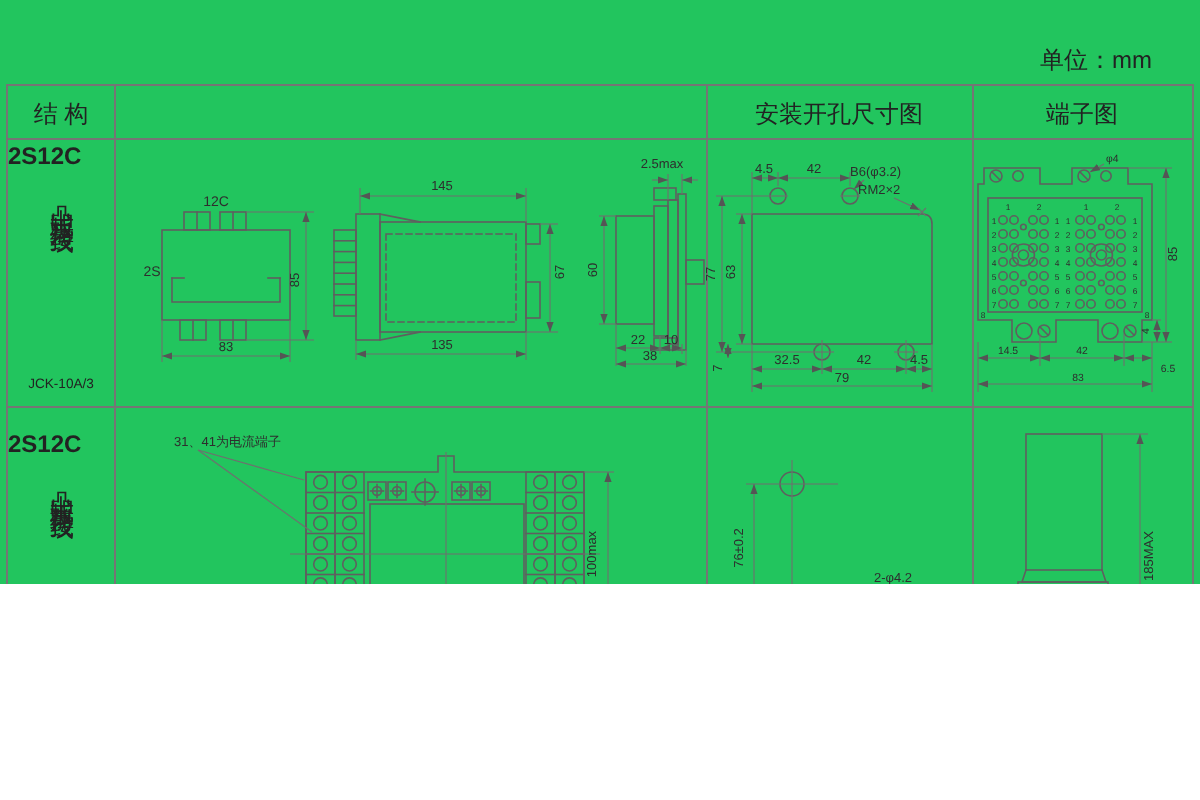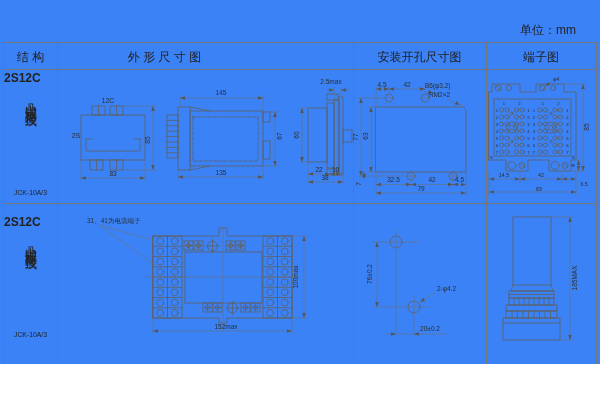--- a/index.html
+++ b/index.html
@@ -1,16 +1,16 @@
 <!DOCTYPE html>
 <html><head>
 <meta charset="utf-8">
 <style>
   html,body{margin:0;padding:0;background:#fff;}
-  #page{position:relative;width:600px;height:364px;background:#3b82f6;overflow:hidden;
+  #page{position:relative;width:600px;height:292px;background:#22c55e;overflow:hidden;
         font-family:"Liberation Sans","DejaVu Sans",sans-serif;color:#333;}
   .unit{position:absolute;top:22px;right:24px;font-size:12px;color:#222;}
   .tbl{position:absolute;left:3px;top:42px;width:592px;height:326px;border:1px solid #757575;}
   .vl{position:absolute;top:0;width:1px;height:100%;background:#757575;}
   .hl{position:absolute;left:0;width:100%;height:1px;background:#757575;}
   .hdr{position:absolute;top:6px;font-size:12px;text-align:center;white-space:nowrap;color:#222;}
   .model{position:absolute;left:0;width:53px;font-size:12px;font-weight:600;color:#222;}
   .vertwrap{position:absolute;left:0;width:53px;display:flex;justify-content:center;}
   .vertwrap span{writing-mode:vertical-rl;text-orientation:upright;font-size:12px;letter-spacing:2px;color:#222;}
   .code{position:absolute;left:0;width:53px;text-align:center;font-size:6.8px;color:#222;}
@@ -32,21 +32,20 @@
   <div class="unit">单位：mm</div>
 
   <div class="tbl">
     <div class="vl" style="left:53px"></div>
     <div class="vl" style="left:349px"></div>
     <div class="vl" style="left:482px"></div>
     <div class="hl" style="top:26px"></div>
     <div class="hl" style="top:160px"></div>
 
     <div class="hdr" style="left:0;width:53px">结 构</div>
-    <div class="hdr" style="left:53px;width:215px">外 形 尺 寸 图</div>
     <div class="hdr" style="left:482px;width:110px">端子图</div>
     <div class="hdr" style="left:349px;width:133px">安装开孔尺寸图</div>
 
     <div class="model" style="top:28px">2S12C</div>
     <div class="vertwrap" style="top:50px">
         <span>凸出式板后接线</span>
       </div>
     <div class="code" style="top:146px">JCK-10A/3</div>
 
     <div class="model" style="top:172px">2S12C</div>

